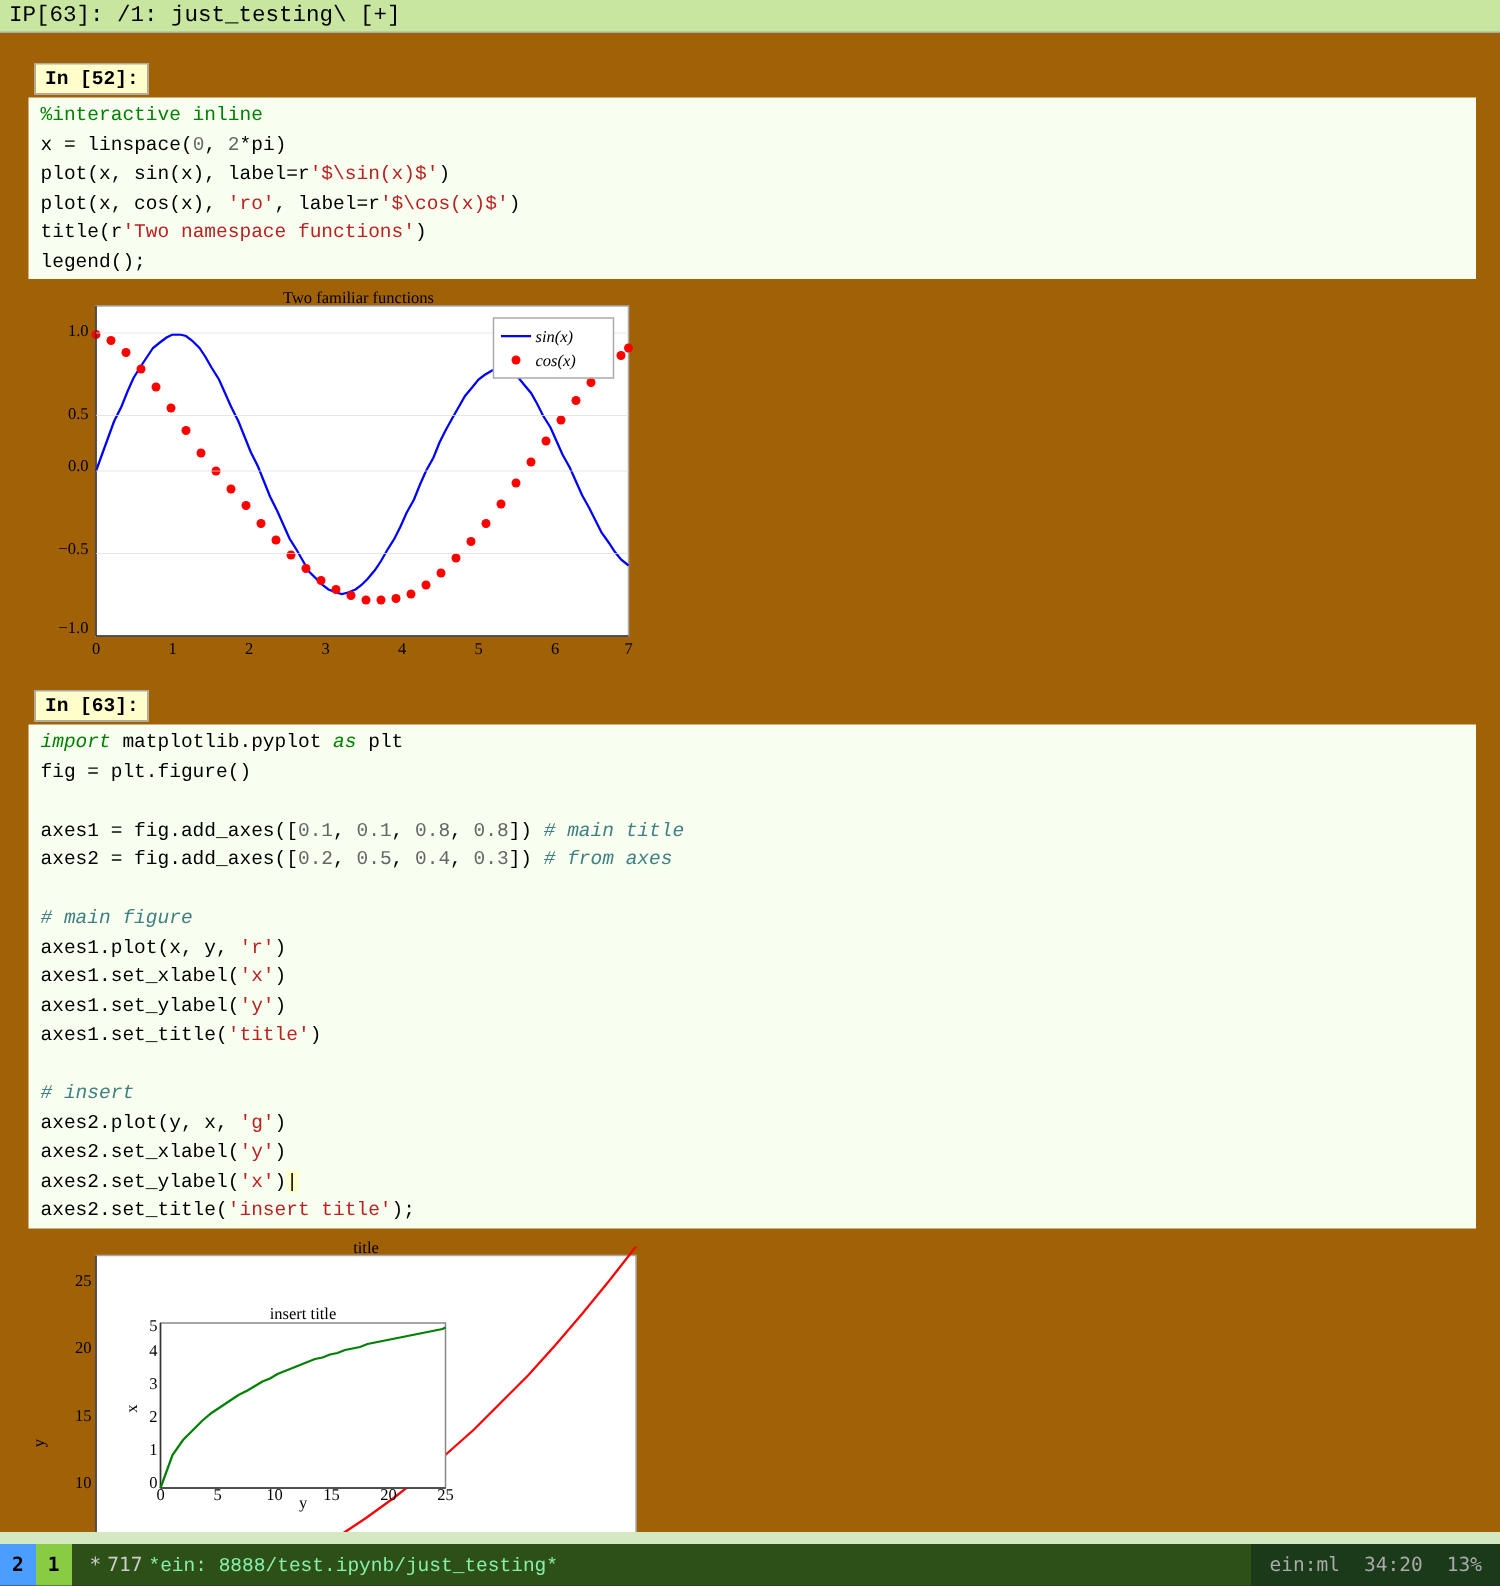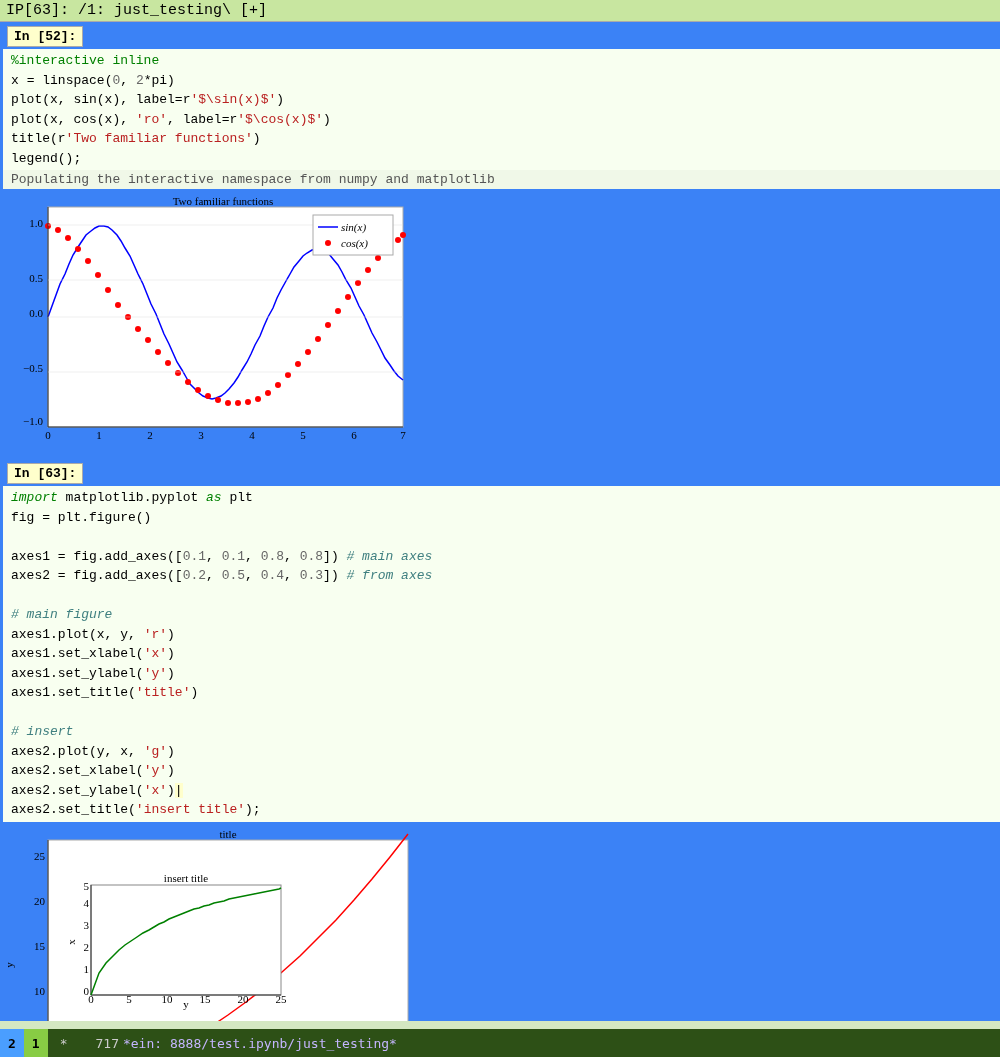--- a/index.html
+++ b/index.html
@@ -17,24 +17,24 @@
     #title-bar {
       background: #c8e6a0;
       border-bottom: 1px solid #aaa;
       padding: 2px 6px;
       font-size: 15px;
       color: #000;
     }
 
     
     #content {
-      background: #3b82f6;
+      background: #a16207;
       height: calc(1057px - 30px - 28px);
       overflow-y: auto;
-      padding: 0;
+      padding: 16px;
     }
 
     
     .cell {
       border-left: 3px solid transparent;
       margin: 0;
     }
 
     .cell-in-label {
       background: #ffffcc;
@@ -139,25 +139,22 @@
 </div>
 
 <div id="content">
 
   <div class="cell">
     <div class="cell-in-label">In [52]:</div>
     <div class="cell-code"><span class="magic">%interactive inline</span>
 <span class="var">x</span> <span class="assign">=</span> linspace(<span class="num">0</span>, <span class="num">2</span>*pi)
 plot(x, sin(x), label=r<span class="str">'$\sin(x)$'</span>)
 plot(x, cos(x), <span class="str">'ro'</span>, label=r<span class="str">'$\cos(x)$'</span>)
-title(r<span class="str">'Two familiar functions'</span>)
+title(r<span class="str">'Two namespace functions'</span>)
 legend();</div>
-    <div class="cell-output">
-      <span>Populating the interactive namespace from numpy and matplotlib</span>
-    </div>
 
     
     <div class="chart-container">
       <svg width="420" height="250">
 
         <rect x="45" y="10" width="355" height="220" fill="white" stroke="#aaa" stroke-width="1"></rect>
 
         <text x="220" y="8" text-anchor="middle" font-size="12" font-family="sans-serif">Two familiar functions</text>
 
         <text x="40" y="30" text-anchor="end" font-size="10" font-family="sans-serif">1.0</text>
@@ -232,21 +229,21 @@
         <text x="338" y="50" font-size="11" font-family="serif" font-style="italic">cos(x)</text>
       </svg>
     </div>
   </div>
 
   <div class="cell">
     <div class="cell-in-label">In [63]:</div>
     <div class="cell-code"><span class="kw">import</span> matplotlib.pyplot <span class="kw">as</span> plt
 fig = plt.figure()
 
-axes1 = fig.add_axes([<span class="num">0.1</span>, <span class="num">0.1</span>, <span class="num">0.8</span>, <span class="num">0.8</span>]) <span class="comment"># main axes</span>
+axes1 = fig.add_axes([<span class="num">0.1</span>, <span class="num">0.1</span>, <span class="num">0.8</span>, <span class="num">0.8</span>]) <span class="comment"># main title</span>
 axes2 = fig.add_axes([<span class="num">0.2</span>, <span class="num">0.5</span>, <span class="num">0.4</span>, <span class="num">0.3</span>]) <span class="comment"># from axes</span>
 
 <span class="comment"># main figure</span>
 axes1.plot(x, y, <span class="str">'r'</span>)
 axes1.set_xlabel(<span class="str">'x'</span>)
 axes1.set_ylabel(<span class="str">'y'</span>)
 axes1.set_title(<span class="str">'title'</span>)
 
 <span class="comment"># insert</span>
 axes2.plot(y, x, <span class="str">'g'</span>)
@@ -319,16 +316,21 @@
 
 <div id="status-bar">
   <div class="status-mode-n">
     <span>2</span>
   </div>
   <div class="status-mode-i">
     <span>1</span>
   </div>
   <div class="status-file">
     <span style="margin-right:4px;">*</span>
-    <span style="margin-right:4px;margin-left:24px;">717</span>
-    <span style="color:#c4b5fd;">*ein: 8888/test.ipynb/just_testing*</span>
+    <span style="margin-right:4px;">717</span>
+    <span style="color:#86efac;font-family:Liberation Mono, monospace;">*ein: 8888/test.ipynb/just_testing*</span>
+  </div>
+  <div class="status-right">
+    <span>ein:ml</span>
+    <span>34:20</span>
+    <span>13%</span>
   </div>
 </div>
 
 </body></html>

